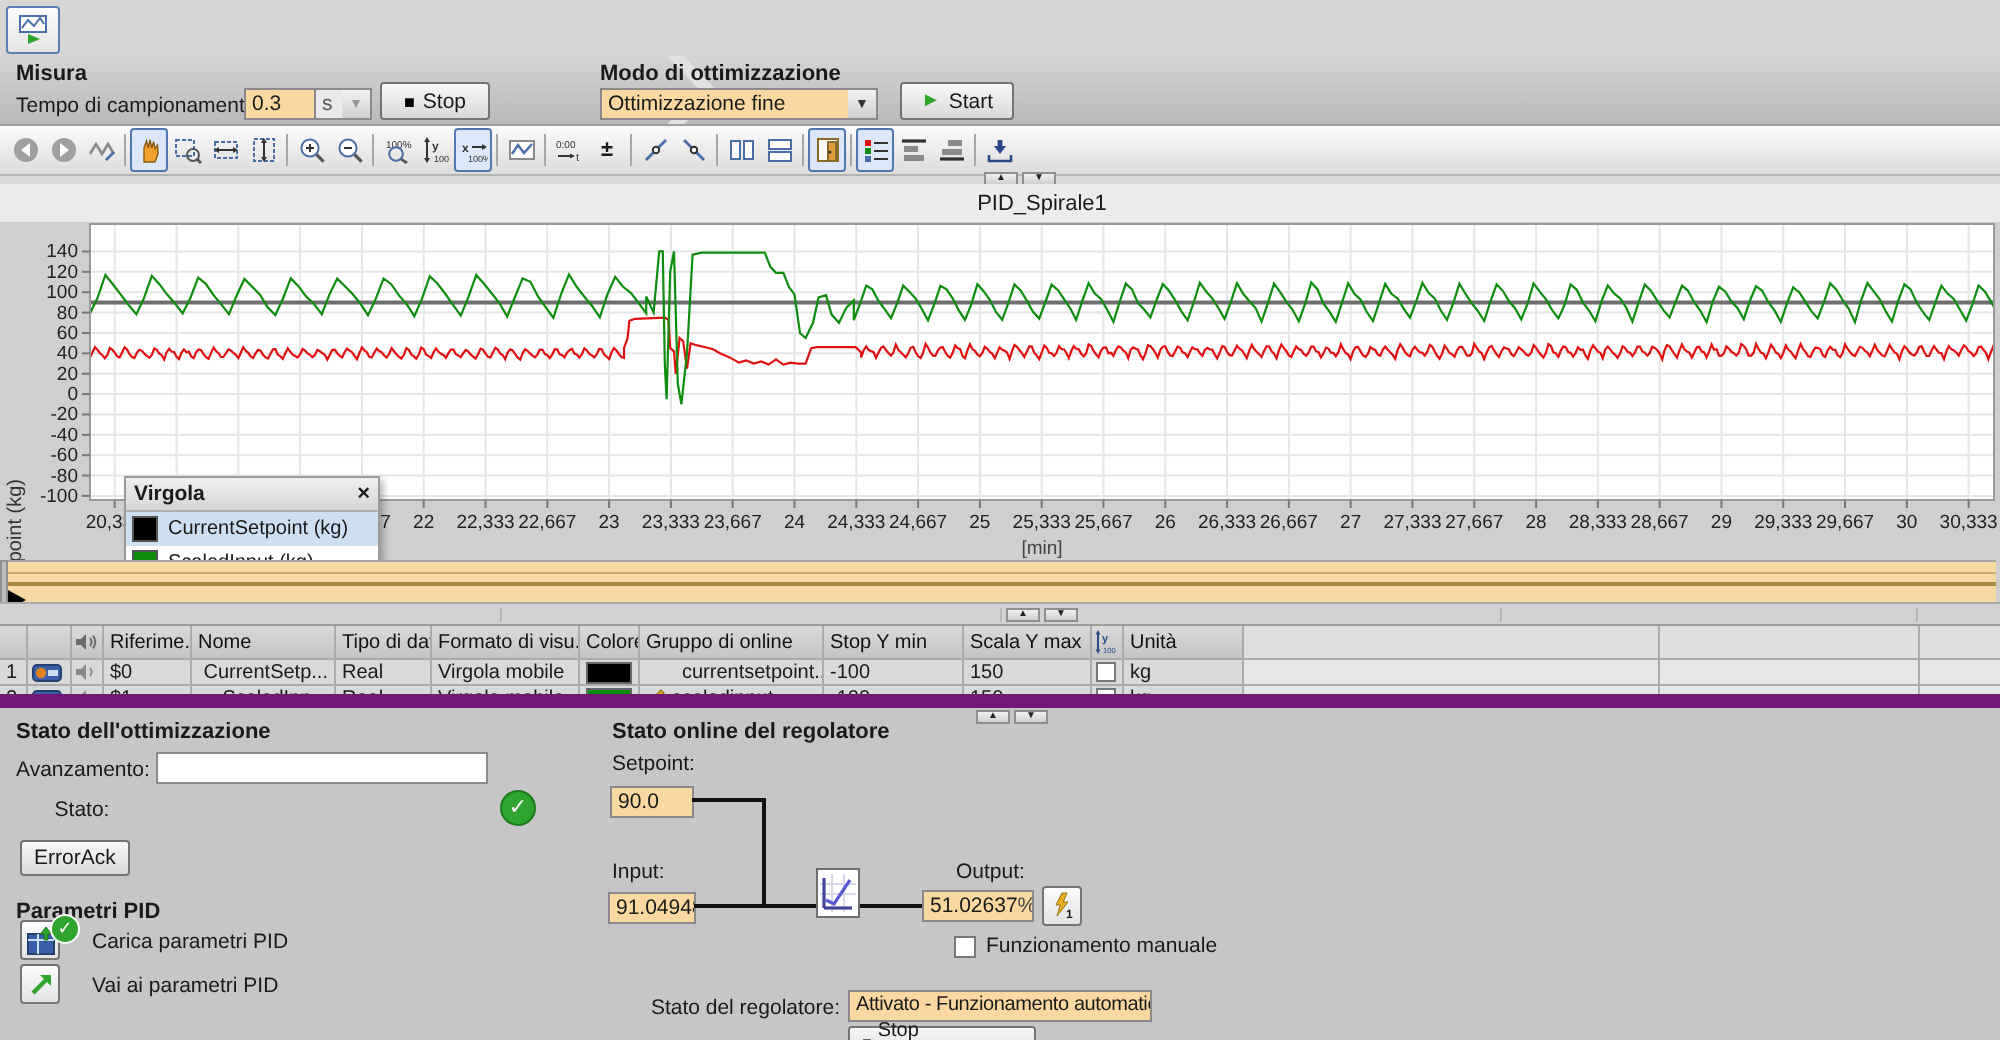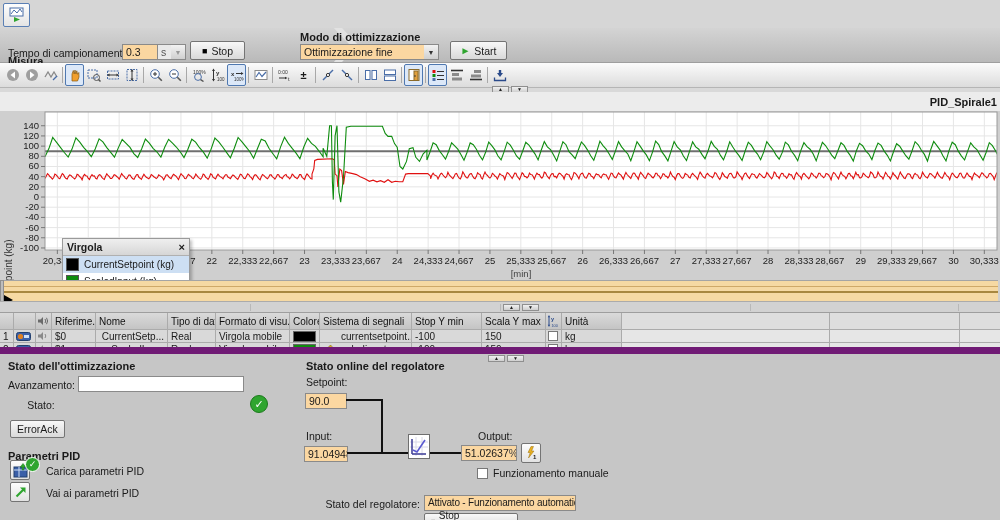--- a/index.html
+++ b/index.html
@@ -26,21 +26,21 @@
     border-bottom:1px solid #b5b5b5;display:flex;align-items:center;padding-left:3px;}
   .tbtn{width:17px;height:20px;display:flex;align-items:center;justify-content:center;border:1px solid transparent;border-radius:2px;flex:0 0 auto;}
   .tbtn.sel{border:1px solid #4f78b0;background:#dce8f8;}
   .tsep{width:1px;height:16px;background:#a8a8a8;margin:0 2px;flex:0 0 auto;}
   .gapstrip{left:0;top:88px;width:1000px;height:4px;background:#d9d9d9;}
   .split-handle{width:36px;height:7px;display:flex;gap:2px;}
   .split-handle .sh{flex:1;background:linear-gradient(#f0f0f0,#cfcfcf);border:1px solid #8f8f8f;
     display:flex;align-items:center;justify-content:center;font-size:5px;color:#222;line-height:1;}
   
   .chart-header{left:0;top:92px;width:1000px;height:19px;background:#ececec;}
-  .chart-title{left:45px;top:96px;width:952px;text-align:right;font-weight:bold;font-size:11px;}
+  .chart-title{left:45px;top:96px;width:952px;text-align:center;font-weight:normal;font-size:11px;}
   .ylab{left:-57px;top:168px;width:130px;text-align:center;transform:rotate(-90deg);font-size:10px;color:#333;}
   .legend{left:62px;top:127px;width:126px;height:87px;background:#ffffff;border:1px solid #9a9a9a;box-shadow:2px 2px 3px rgba(0,0,0,.25);}
   .legend-head{height:16px;background:linear-gradient(#efefef,#d6d6d6);border-bottom:1px solid #b0b0b0;
     display:flex;align-items:center;padding:0 4px;font-weight:bold;font-size:10.5px;}
   .legend-close{margin-left:auto;font-size:11px;font-weight:bold;line-height:1;}
   .legend-item{display:flex;align-items:center;gap:5px;height:17px;padding:0 3px;font-size:10px;}
   .legend-item.sel{background:#cddff3;}
   .swatch{width:11px;height:11px;border:1px solid #555;flex:0 0 auto;}
   
   .band{left:3px;top:280px;width:995px;height:21px;background:#f6d9a3;border-top:1px solid #a5a5a5;border-bottom:1px solid #9a9a9a;}
@@ -92,21 +92,21 @@
           <polygon points="5,11 11,13.5 5,16" fill="#2fa52f"></polygon>
         </svg>
       </span>
     </div>
   </div>
 
   <div class="abs panels-row">
     <svg class="abs chevron" style="left:332px;top:0;" width="34" height="34" viewBox="0 0 34 34">
       <polyline points="4,-2 22,17 4,36" fill="none" stroke="#e2e2e2" stroke-width="6"></polyline>
     </svg>
-    <div class="abs sec-title" style="left:8px;top:3px;margin-top:24px;">Misura</div>
+    <div class="abs sec-title" style="left:8px;top:3px;">Misura</div>
     <div class="abs lab" style="left:8px;top:19px;">Tempo di campionamento:</div>
     <div class="abs field" style="left:122px;top:16px;width:36px;">0.3</div>
     <div class="abs field" style="left:157px;top:16px;width:15px;background:#e9e9e9;color:#555;">s</div>
     <div class="abs combo-arrow" style="left:171px;top:16px;color:#999;">
         <span>▼</span>
       </div>
     <div class="abs btn" style="left:190px;top:13px;height:19px;width:55px;">
       <span style="color:#000;font-size:9px;">■</span>
       <span>Stop</span>
     </div>
@@ -505,21 +505,21 @@
         <svg width="12" height="10" viewBox="0 0 12 10">
             <polygon points="1,3.5 3.5,3.5 6,1 6,9 3.5,6.5 1,6.5" fill="#6a6a6a"></polygon>
             <path d="M8,3 Q9.6,5 8,7 M9.5,1.8 Q11.8,5 9.5,8.2" stroke="#6a6a6a" fill="none"></path>
           </svg>
       </div>
       <div class="tc" style="width:44px;">Riferime..</div>
       <div class="tc" style="width:72px;">Nome</div>
       <div class="tc" style="width:48px;">Tipo di dati</div>
       <div class="tc" style="width:74px;">Formato di visu..</div>
       <div class="tc" style="width:30px;">Colore</div>
-      <div class="tc" style="width:92px;">Sistema di segnali</div>
+      <div class="tc" style="width:92px;">Gruppo di online</div>
       <div class="tc" style="width:70px;">Stop Y min</div>
       <div class="tc" style="width:64px;">Scala Y max</div>
       <div class="tc" style="width:16px;padding:0 1px;">
         <svg width="12" height="12" viewBox="0 0 12 12">
             <text x="4" y="6" font-size="5.5" font-weight="bold" fill="#2a4a8a">y</text>
             <line x1="2" y1="1.5" x2="2" y2="10.5" stroke="#2a4a8a"></line>
             <polygon points="2,0 0.8,2.2 3.2,2.2" fill="#2a4a8a"></polygon>
             <polygon points="2,12 0.8,9.8 3.2,9.8" fill="#2a4a8a"></polygon>
             <text x="4.5" y="11.5" font-size="3.8" fill="#2a4a8a">100</text>
           </svg>

